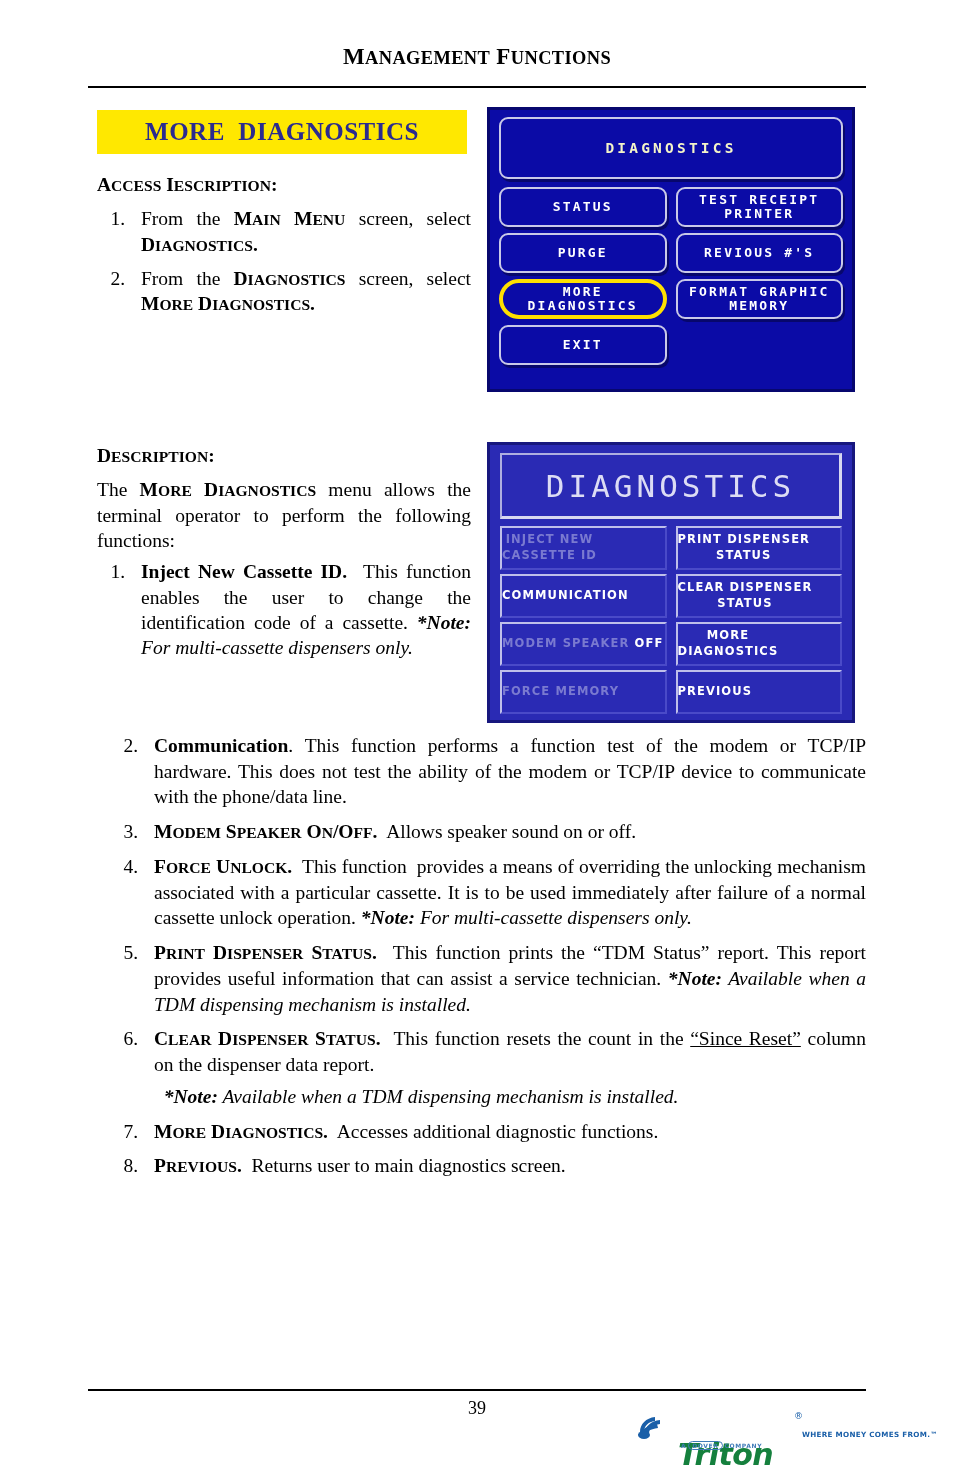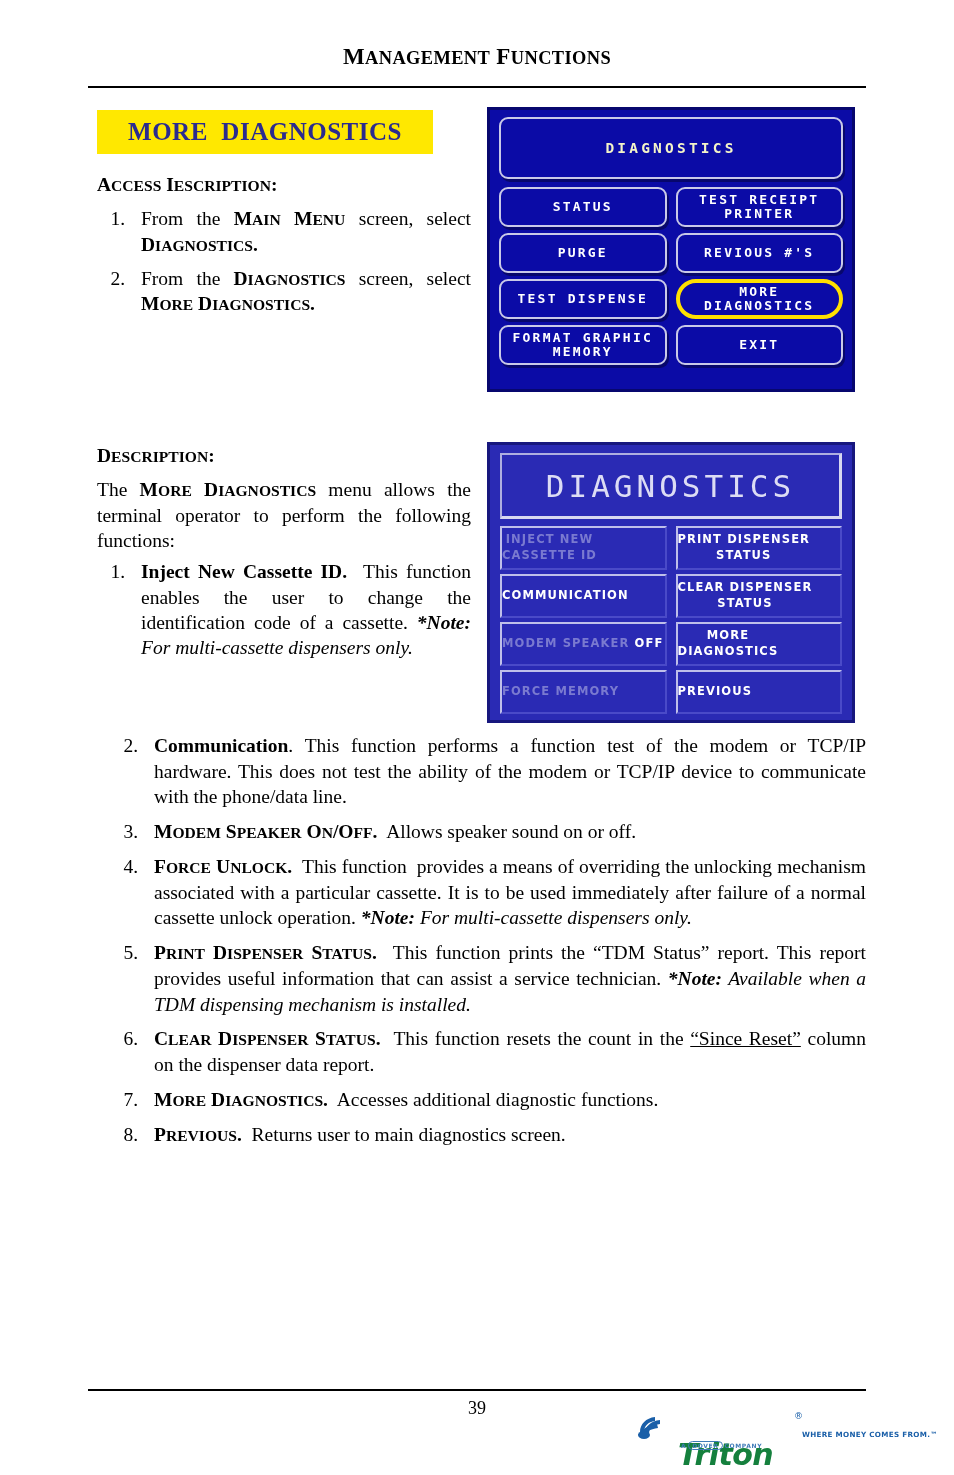--- a/index.html
+++ b/index.html
@@ -40,21 +40,21 @@
     width: 778px;
     height: 2px;
     background: #000;
   }
 
   
   .title-banner {
     position: absolute;
     top: 110px;
     left: 97px;
-    width: 336px;
+    width: 370px;
     height: 44px;
     background: #FFE800;
     display: flex;
     align-items: center;
     justify-content: center;
   }
   .title-banner span {
     font-family: "Liberation Serif", serif;
     font-weight: bold;
     font-size: 25px;
@@ -377,23 +377,20 @@
         </div>
       <div class="s1-btn tiny">
           <span>TEST RECEIPT<br>PRINTER</span>
         </div>
       <div class="s1-btn">
           <span>PURGE</span>
         </div>
       <div class="s1-btn">
           <span>REVIOUS #'S</span>
         </div>
-      <div class="s1-btn tiny">
-          <span>TEST DISPENSE</span>
-        </div>
       <div class="s1-btn tiny highlight">
           <span>MORE<br>DIAGNOSTICS</span>
         </div>
       <div class="s1-btn tiny">
           <span>FORMAT GRAPHIC<br>MEMORY</span>
         </div>
       <div class="s1-btn">
           <span>EXIT</span>
         </div>
     </div>
@@ -444,21 +441,21 @@
     <li>
       <span class="num-lbl">4.</span>
       <span class="num-body"><b>F<span class="sc">ORCE</span> U<span class="sc">NLOCK</span>.</b>&nbsp; This function&nbsp; provides a means of overriding the unlocking mechanism associated with a particular cassette. It is to be used immediately after failure of a normal cassette unlock operation. <b><i>*Note:</i></b><i> For multi-cassette dispensers only.</i></span>
     </li>
     <li>
       <span class="num-lbl">5.</span>
       <span class="num-body"><b>P<span class="sc">RINT</span> D<span class="sc">ISPENSER</span> S<span class="sc">TATUS</span>.</b>&nbsp; This function prints the “TDM Status” report. This report provides useful information that can assist a service technician. <b><i>*Note:</i></b><i> Available when a TDM dispensing mechanism is installed.</i></span>
     </li>
     <li>
       <span class="num-lbl">6.</span>
-      <span class="num-body"><b>C<span class="sc">LEAR</span> D<span class="sc">ISPENSER</span> S<span class="sc">TATUS</span>.</b>&nbsp; This function resets the count in the <span class="u">“Since Reset”</span> column on the dispenser data report.</span>
+      <span class="num-body"><b>C<span class="sc">LEAR</span> D<span class="sc">ISPENSER</span> S<span class="sc">TATUS</span>.</b>&nbsp; This function resets the count in the <span class="u">“Since Reset”</span> column on the dispenser data report.<span class="note-line">&nbsp;&nbsp;<b><i>*Note:</i></b><i> Available when a TDM dispensing mechanism is installed.</i></span></span>
     </li>
     <li>
       <span class="num-lbl">7.</span>
       <span class="num-body just-last-left"><b>M<span class="sc">ORE</span> D<span class="sc">IAGNOSTICS</span>.</b>&nbsp; Accesses additional diagnostic functions.</span>
     </li>
     <li>
       <span class="num-lbl">8.</span>
       <span class="num-body just-last-left"><b>P<span class="sc">REVIOUS</span>.</b>&nbsp; Returns user to main diagnostics screen.</span>
     </li>
   </ol>

